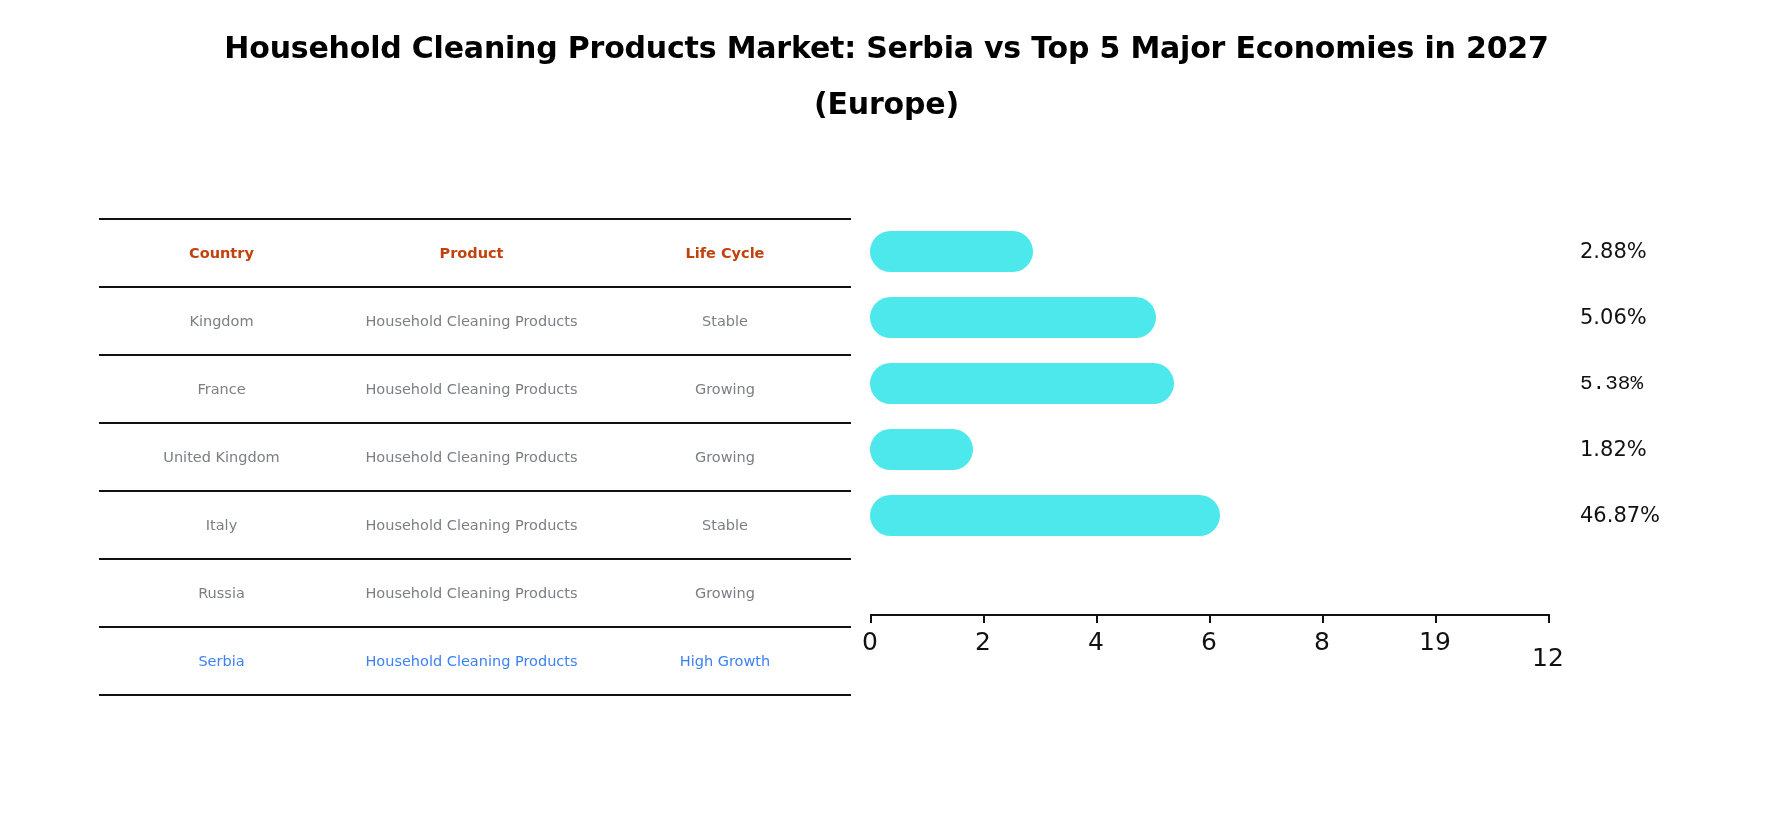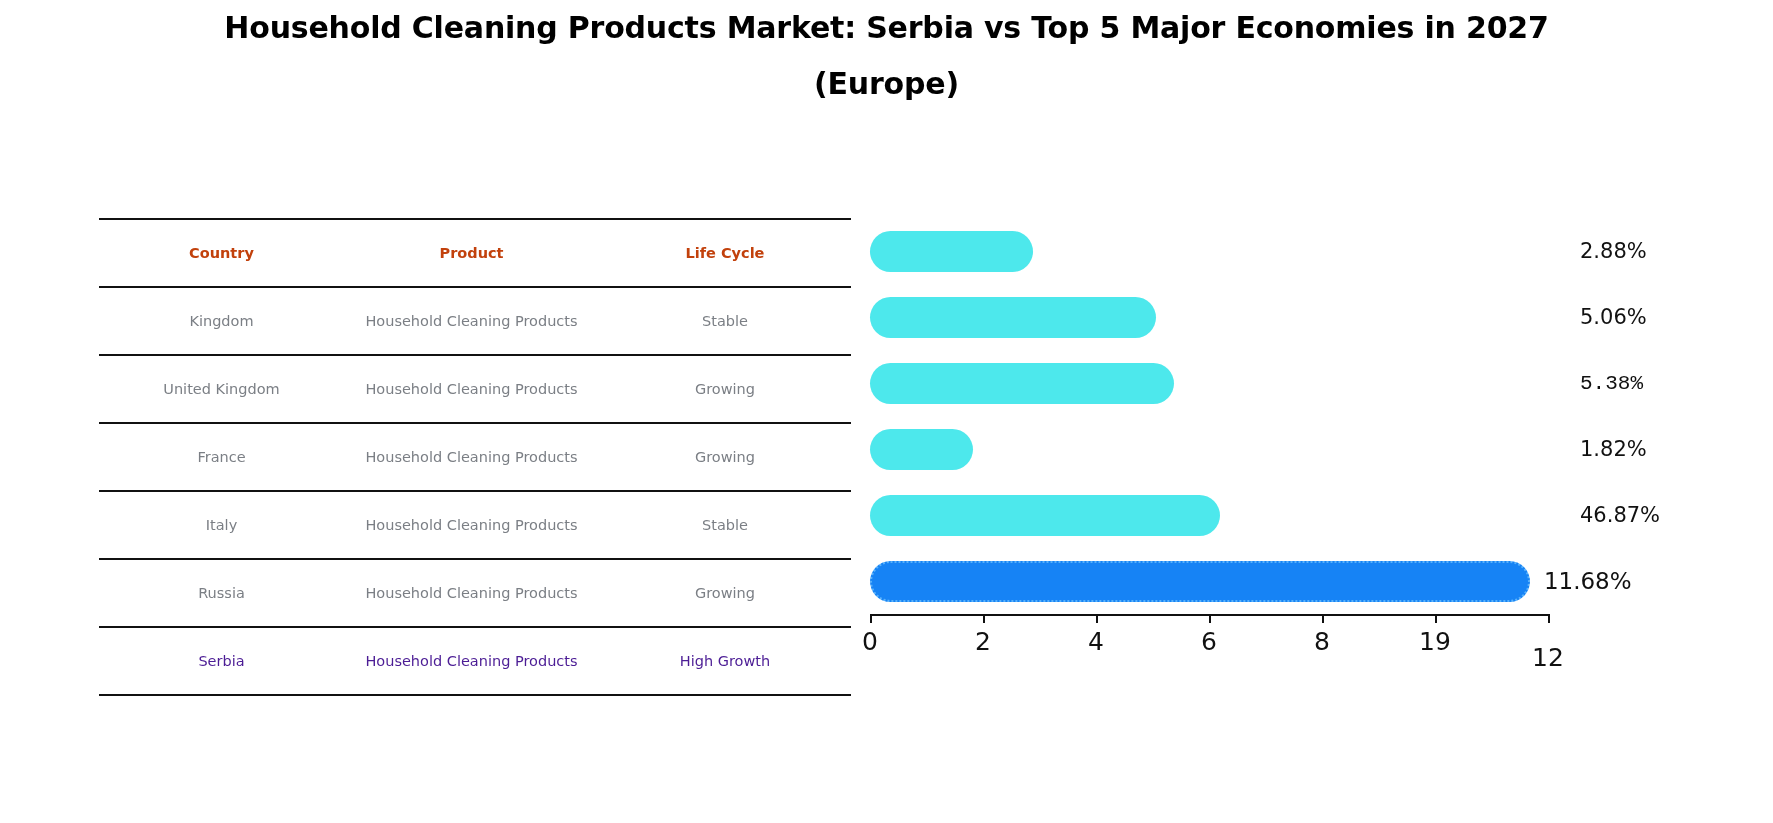--- a/index.html
+++ b/index.html
@@ -12,21 +12,21 @@
     height: 823px;
     font-family: "DejaVu Sans", "Liberation Sans", sans-serif;
     overflow: hidden;
     position: relative;
   }
 
   
   .title-block {
     width: 1773px;
     text-align: center;
-    padding-top: 0;
+    padding-top: 20px;
     box-sizing: border-box;
   }
   .title-line {
     font-size: 30px;
     font-weight: bold;
     color: #000000;
     line-height: 56px;
     letter-spacing: -0.2px;
   }
 
@@ -70,21 +70,21 @@
     font-size: 14.5px;
     color: #7b7f85;
     text-align: center;
     height: 66px;
     vertical-align: middle;
     border-bottom: 2px solid #111111;
     padding: 0;
     font-weight: normal;
   }
   table.info-table tbody tr.highlight-row td {
-    color: #4c1d95;
+    color: #3b82f6;
   }
 
   
   .chart-panel {
     position: absolute;
     left: 870px;
     top: 218px;
     width: 678px;
     height: 470px;
   }
@@ -180,26 +180,26 @@
           <th>Life Cycle</th>
         </tr>
       </thead>
       <tbody id="table-body">
           <tr>
             <td>Kingdom</td>
             <td>Household Cleaning Products</td>
             <td>Stable</td>
           </tr>
           <tr>
+            <td>France</td>
+            <td>Household Cleaning Products</td>
+            <td>Growing</td>
+          </tr>
+          <tr>
             <td>United Kingdom</td>
-            <td>Household Cleaning Products</td>
-            <td>Growing</td>
-          </tr>
-          <tr>
-            <td>France</td>
             <td>Household Cleaning Products</td>
             <td>Growing</td>
           </tr>
           <tr>
             <td>Italy</td>
             <td>Household Cleaning Products</td>
             <td>Stable</td>
           </tr>
           <tr>
             <td>Russia</td>
@@ -229,24 +229,20 @@
           <div class="bar" style="width: 303.97px;"></div>
           <div class="bar-value small" style="left: 710px; font-family: Liberation Mono, monospace;">5.38%</div>
         </div>
         <div class="bar-row" style="top: 198px;">
           <div class="bar" style="width: 102.83px;"></div>
           <div class="bar-value small" style="left: 710px;">1.82%</div>
         </div>
         <div class="bar-row" style="top: 264px;">
           <div class="bar" style="width: 350.3px;"></div>
           <div class="bar-value small" style="left: 710px;">46.87%</div>
-        </div>
-        <div class="bar-row" style="top: 330px;">
-          <div class="bar highlight" style="width: 659.92px;"></div>
-          <div class="bar-value" style="left: 673.92px;">11.68%</div>
         </div>
       </div>
     <div class="x-axis" id="x-axis">
       <div class="axis-line"></div>
     <div class="tick" style="left: 0px;"></div>
         <div class="tick-label" style="left: 0px;">0</div>
         <div class="tick" style="left: 113px;"></div>
         <div class="tick-label" style="left: 113px;">2</div>
         <div class="tick" style="left: 226px;"></div>
         <div class="tick-label" style="left: 226px;">4</div>

